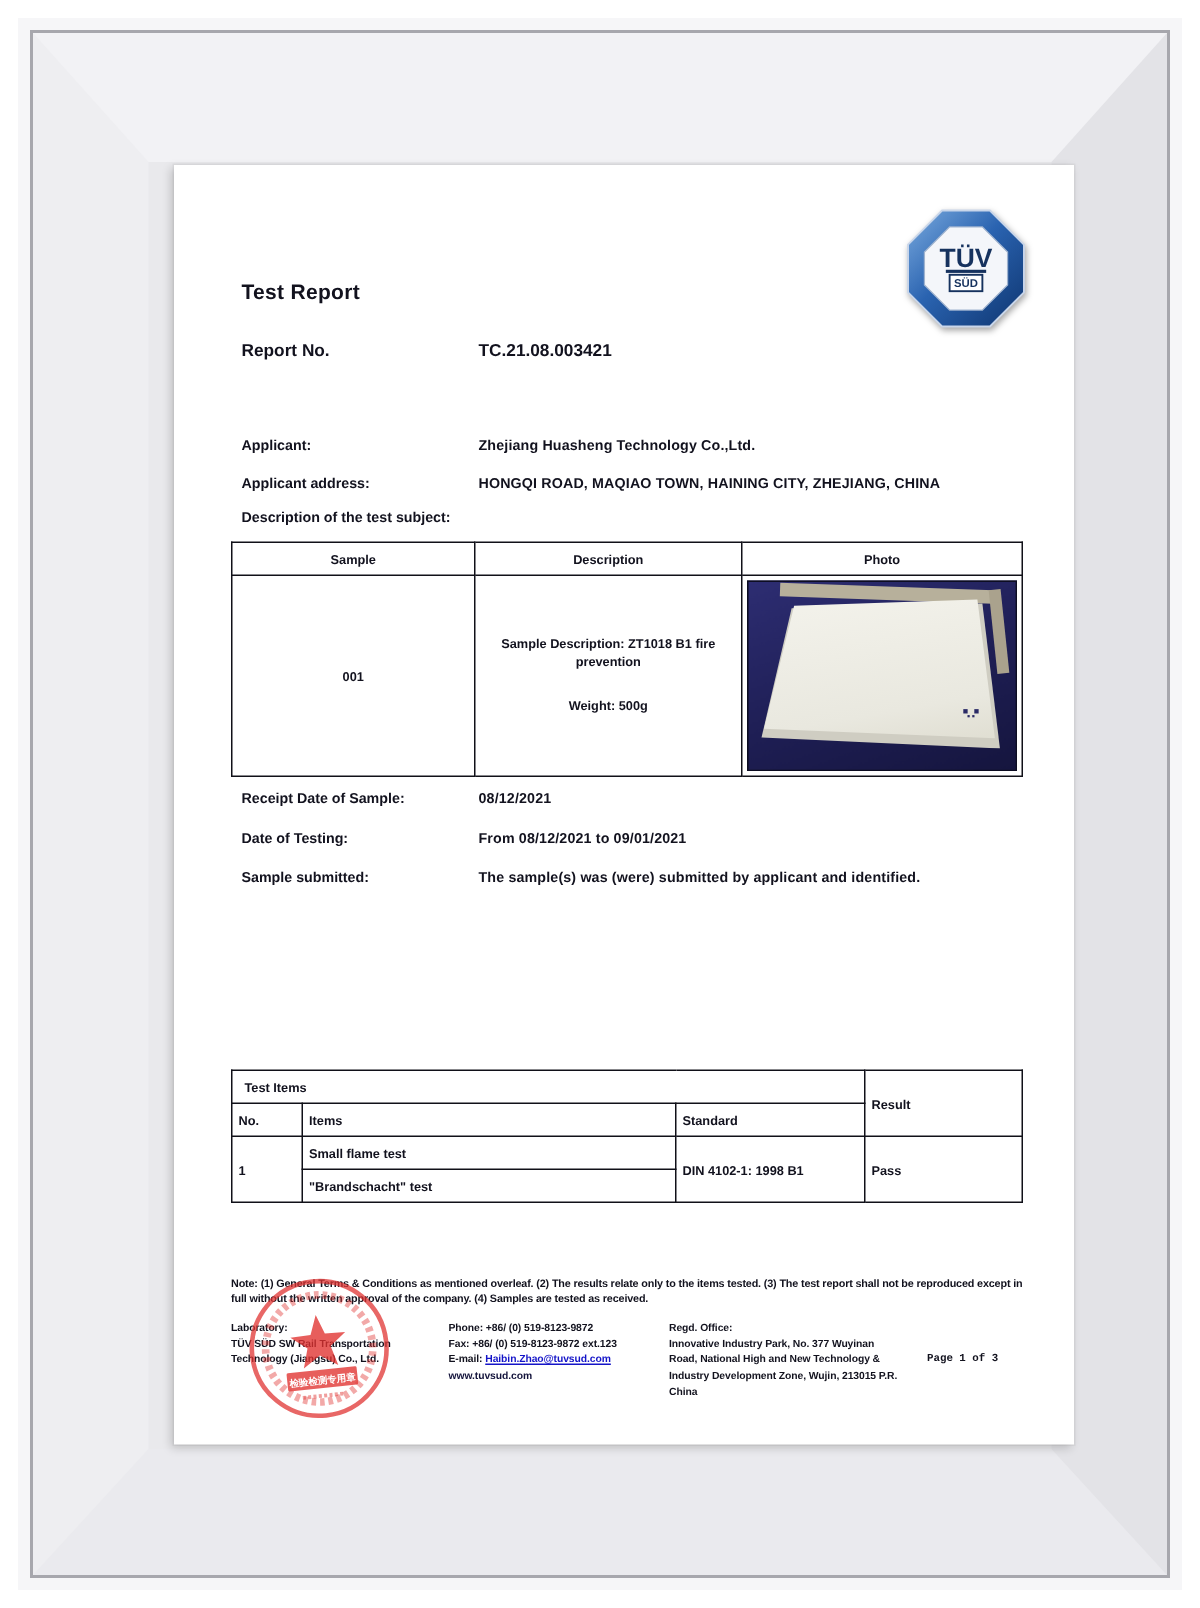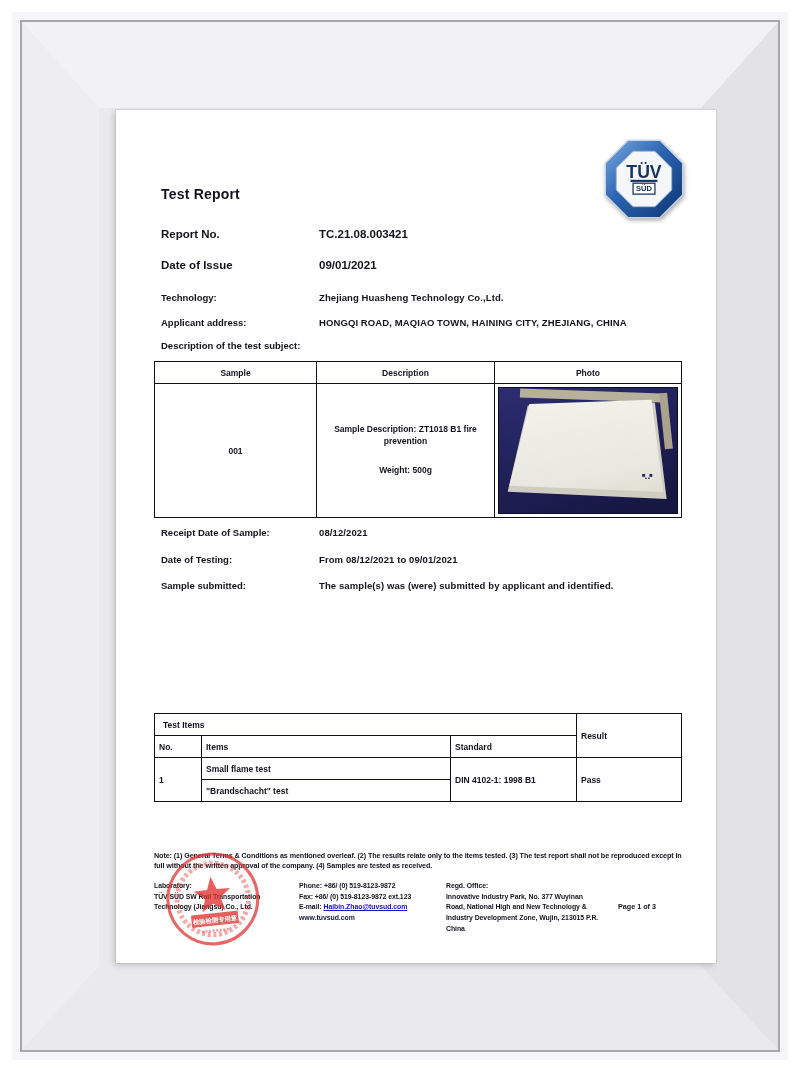--- a/index.html
+++ b/index.html
@@ -68,21 +68,21 @@
   .ctable{left:38px;top:603px;width:527px;border-collapse:collapse;table-layout:fixed;}
   .ctable td{border:1.5px solid #101018;font-size:8.5px;font-weight:700;vertical-align:middle;height:22px;padding:1px 4px;}
   .ctable td.left{text-align:left;padding-left:8px;}
   
   .note{left:38px;top:741px;width:530px;font-size:7.2px;font-weight:700;line-height:1.45;letter-spacing:-.1px;}
   .foot{font-size:6.9px;font-weight:700;line-height:1.55;letter-spacing:-.05px;}
   .foot .hd{display:block;}
   .lab-block{left:38px;top:771px;width:142px;}
   .contact-block{left:183px;top:771px;width:146px;}
   .office-block{left:330px;top:771px;width:168px;}
-  .page-num{left:502px;top:792px;font-size:7.2px;font-weight:700;}
+  .page-num{left:502px;top:792px;font-size:7.2px;font-weight:700;font-family:Liberation Mono, monospace;}
   .email{color:#1414c8;text-decoration:underline;}
   .site{color:#14143c;}
   .stamp{left:46px;top:740px;width:102px;height:102px;transform:rotate(-6deg);opacity:.92;}
 </style>
 </head>
 <body>
 
 <div class="band1"></div>
 <div class="band2"></div>
 <div class="face"></div>
@@ -103,26 +103,23 @@
     <rect x="34" y="51" width="32" height="2.5" fill="#16325e"></rect>
     <rect x="37" y="55" width="26" height="13" fill="#ffffff" stroke="#16325e" stroke-width="1.5"></rect>
     <text x="50" y="64.5" text-anchor="middle" font-family="Liberation Sans, sans-serif" font-size="9" font-weight="bold" fill="#16325e">SÜD</text>
   </svg>
 
   <div class="abs title">Test Report</div>
 
   <div class="abs meta-row" style="top:118px;">
     <span class="lbl">Report No.</span><span>TC.21.08.003421</span>
   </div>
-  <div class="abs meta-row" style="top:149px;">
-    <span class="lbl">Date of Issue</span><span>09/01/2021</span>
-  </div>
 
   <div class="abs small-row" style="top:182px;">
-    <span class="lbl">Technology:</span><span class="val">Zhejiang Huasheng Technology Co.,Ltd.</span>
+    <span class="lbl">Applicant:</span><span class="val">Zhejiang Huasheng Technology Co.,Ltd.</span>
   </div>
   <div class="abs small-row" style="top:230px;">
     <span>Description of the test subject:</span>
   </div>
   <div class="abs small-row" style="top:207px;">
     <span class="lbl">Applicant address:</span><span class="val">HONGQI ROAD, MAQIAO TOWN, HAINING CITY, ZHEJIANG, CHINA</span>
   </div>
 
   <table class="abs stable">
     <colgroup>

